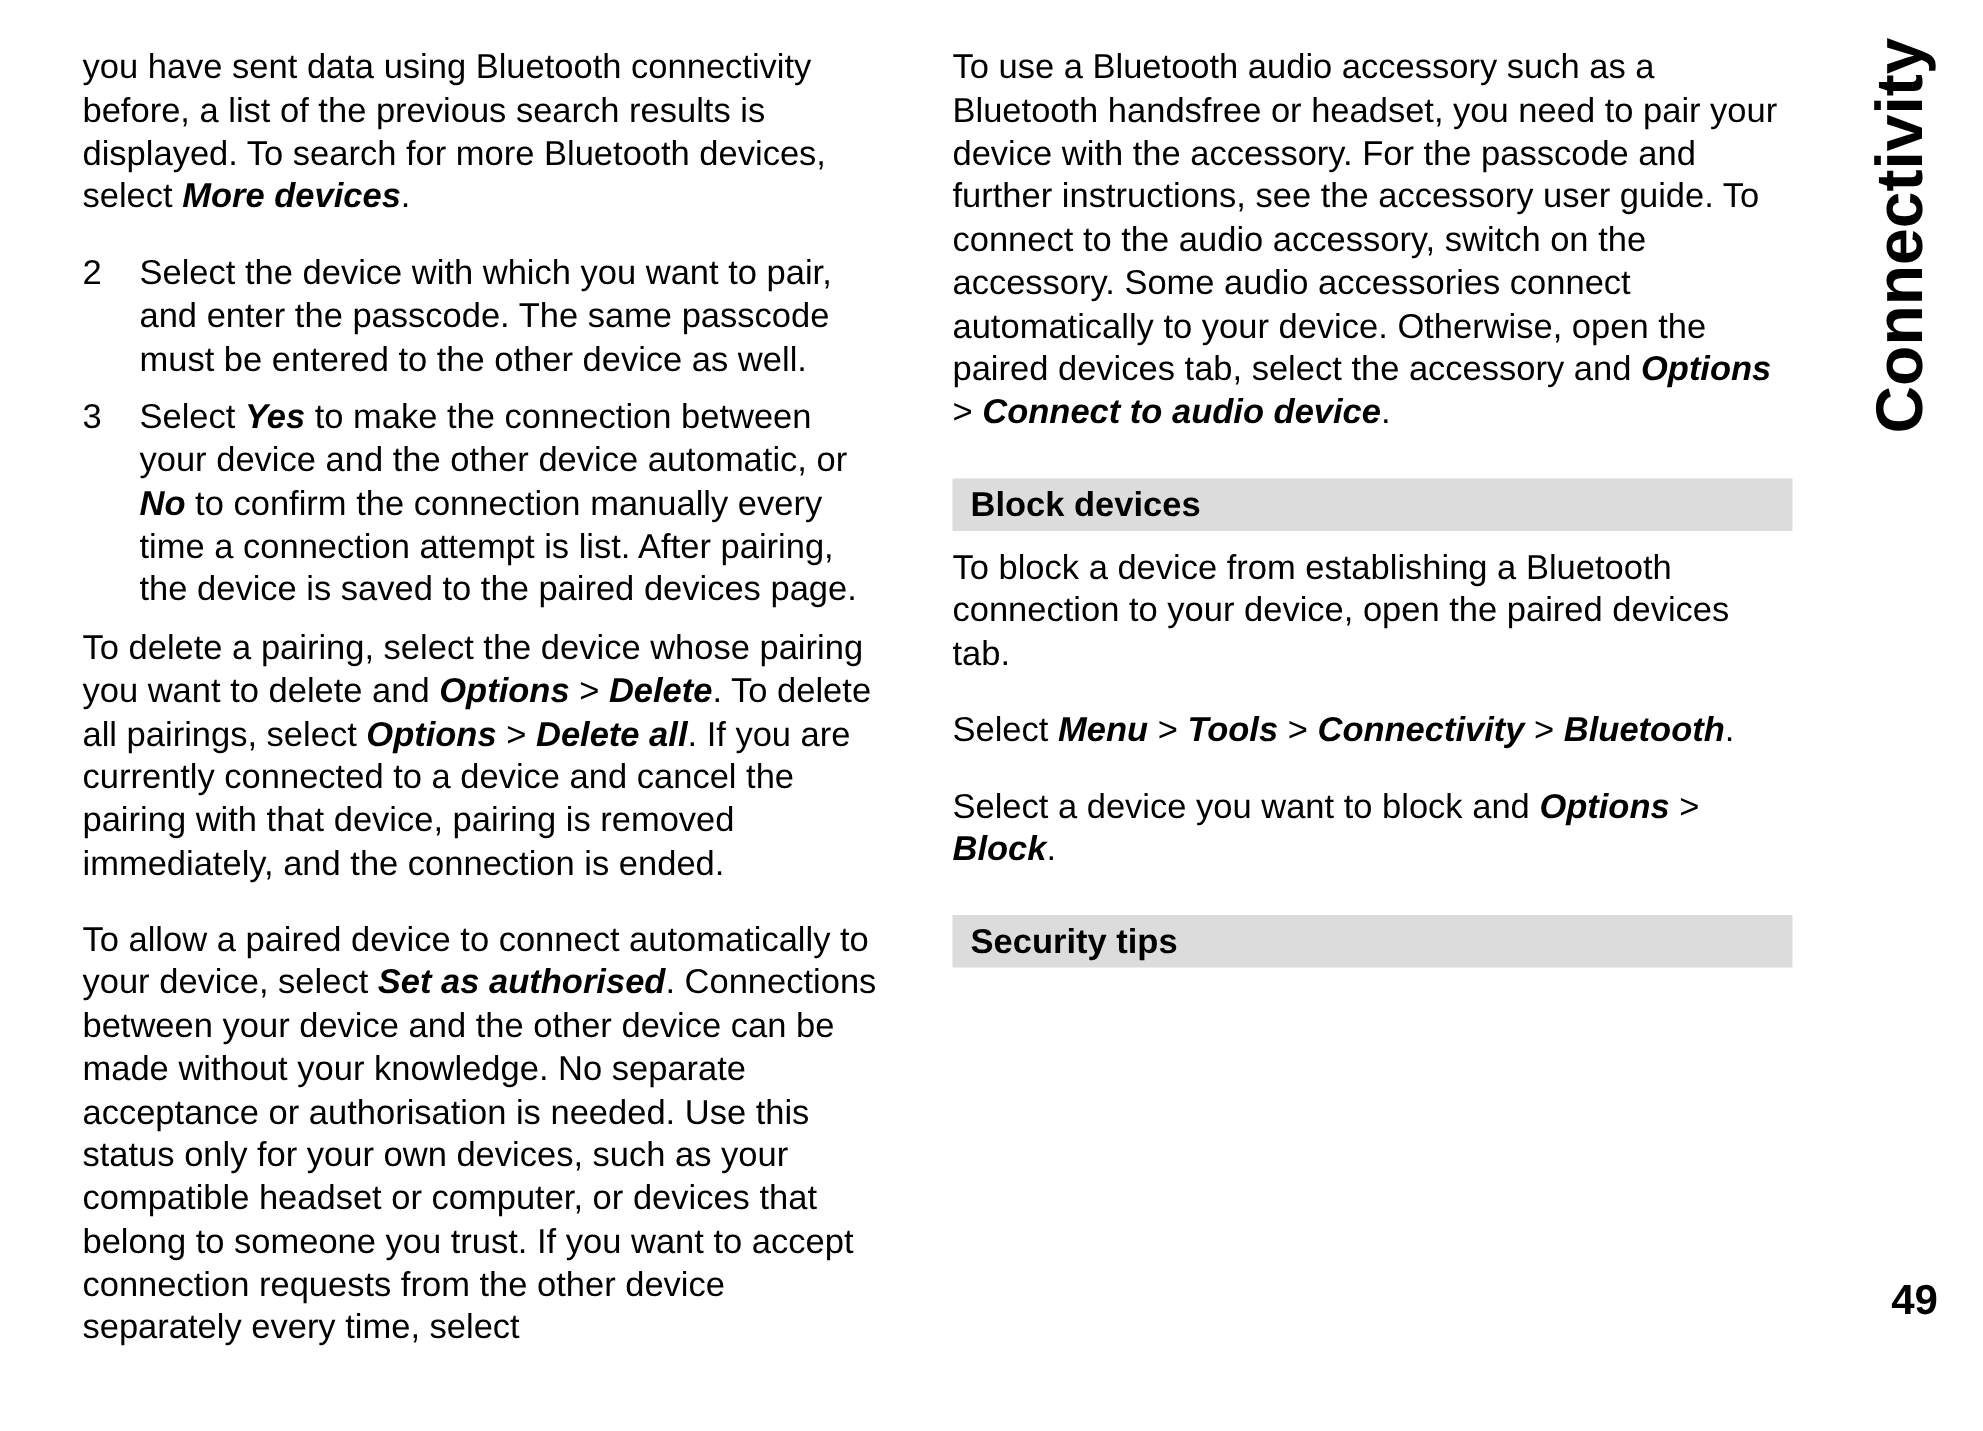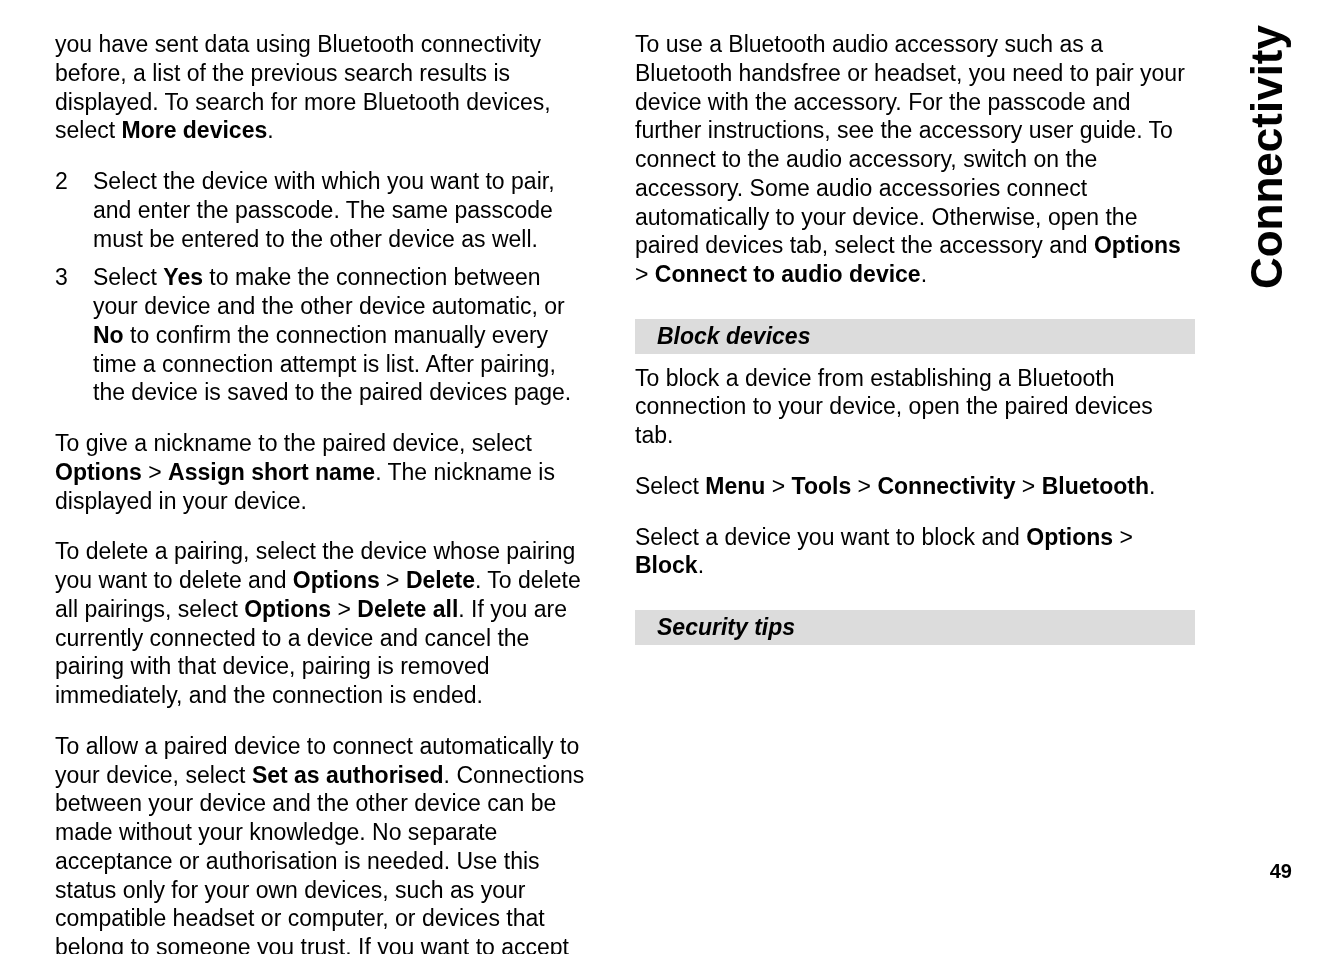--- a/index.html
+++ b/index.html
@@ -20,26 +20,25 @@
   }
   .col {
     flex: 1;
     max-width: 530px;
   }
   .col p { margin-bottom: 22px; }
   .col-right { max-width: 560px; }
   .section-heading {
     background: #dcdcdc;
     font-weight: bold;
-    padding: 3px 22px;
+    padding: 3px 12px;
     margin-bottom: 10px;
     margin-top: 30px;
-    font-style: italic;
   }
-  b { font-weight: bold; }
+  b { font-weight: bold; font-style: italic; }
   ol { list-style: none; }
   ol li {
     display: flex;
     margin-bottom: 10px;
   }
   ol li .num {
     width: 38px;
     flex-shrink: 0;
   }
   .side-label {
@@ -48,21 +47,21 @@
     top: 25px;
     font-size: 44px;
     font-weight: bold;
     writing-mode: vertical-rl;
     transform: rotate(180deg);
   }
   .page-number {
     position: absolute;
     right: 30px;
     bottom: 70px;
-    font-size: 20px;
+    font-size: 28px;
     font-weight: bold;
   }
 </style>
 </head>
 <body>
 
 <div class="page">
 
   <div class="col">
 
@@ -76,23 +75,20 @@
         <span>Select the device with which you want to pair, and enter the passcode. The same passcode must be entered to the other device as well.</span>
       </li>
       <li>
         <span class="num">3</span>
         <span>
           <span>Select </span><b>Yes</b><span> to make the connection between your device and the other device automatic, or </span><b>No</b><span> to confirm the connection manually every time a connection attempt is list. After pairing, the device is saved to the paired devices page.</span>
         </span>
       </li>
     </ol>
 
-    <p style="margin-top:22px;">
-      <span>To give a nickname to the paired device, select </span><b>Options</b><span> &gt; </span><b>Assign short name</b><span>. The nickname is displayed in your device.</span>
-    </p>
 
     <p>
       <span>To delete a pairing, select the device whose pairing you want to delete and </span><b>Options</b><span> &gt; </span><b>Delete</b><span>. To delete all pairings, select </span><b>Options</b><span> &gt; </span><b>Delete all</b><span>. If you are currently connected to a device and cancel the pairing with that device, pairing is removed immediately, and the connection is ended.</span>
     </p>
 
     <p>
       <span>To allow a paired device to connect automatically to your device, select </span><b>Set as authorised</b><span>. Connections between your device and the other device can be made without your knowledge. No separate acceptance or authorisation is needed. Use this status only for your own devices, such as your compatible headset or computer, or devices that belong to someone you trust. If you want to accept connection requests from the other device separately every time, select </span>
     </p>
 
   </div>

